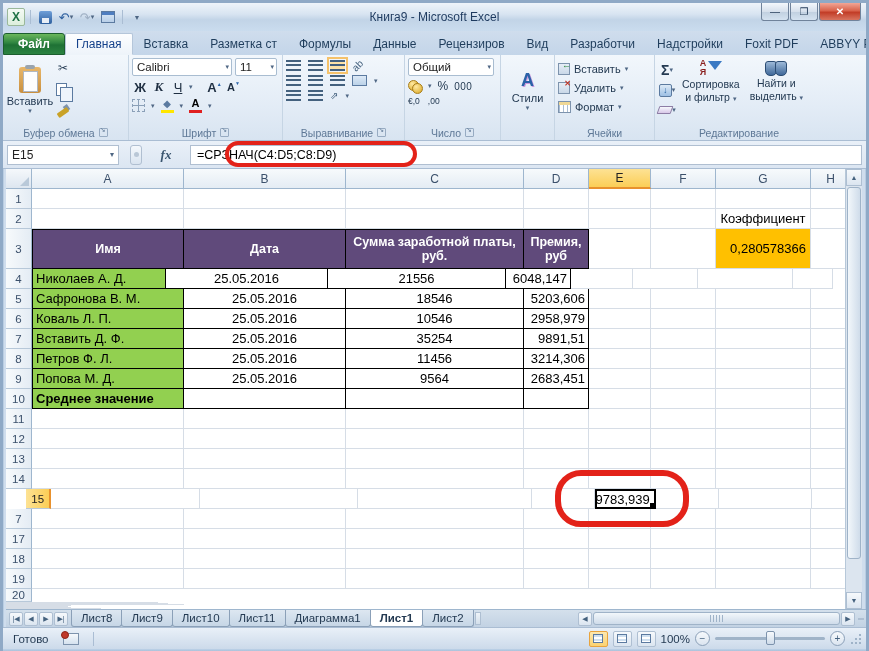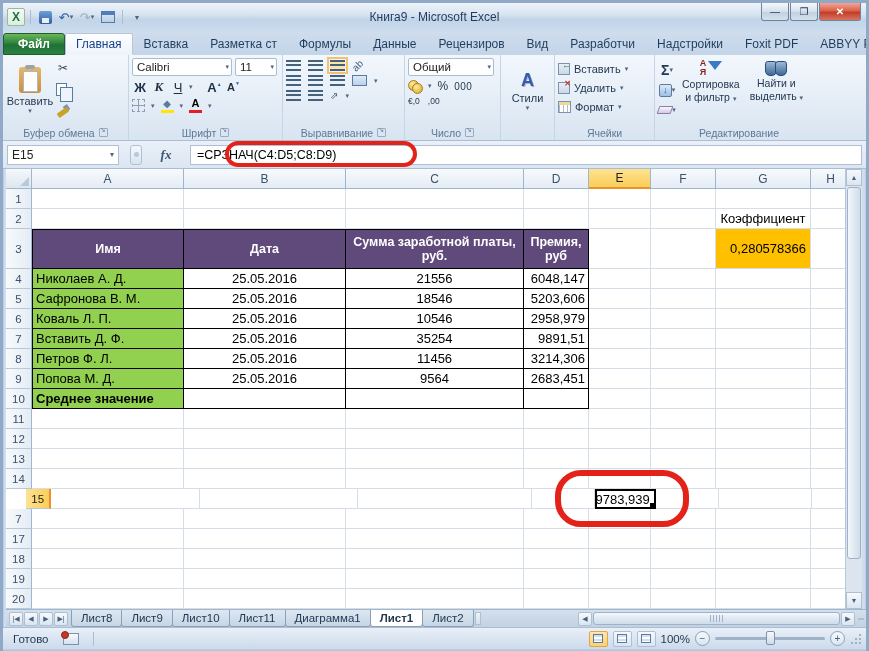--- a/index.html
+++ b/index.html
@@ -475,21 +475,21 @@
           <div class="cell c-hdr c-top" style="width: 162px;">Дата</div>
           <div class="cell c-hdr c-top" style="width: 178px;">Сумма заработной платы, руб.</div>
           <div class="cell c-hdr c-top" style="width: 65px;">Премия, руб</div>
           <div class="cell" style="width: 62px;"></div>
           <div class="cell" style="width: 65px;"></div>
           <div class="cell c-orange" style="width: 95px;">0,280578366</div>
           <div class="cell" style="width: 40px;"></div>
         </div>
         <div class="sheet-row" style="height: 20px;">
           <div class="rowhdr">4</div>
-          <div class="cell c-name c-first" style="width: 152px;">Николаев А. Д.</div>
+          <div class="cell c-name c-first" style="width: 134px;">Николаев А. Д.</div>
           <div class="cell c-date" style="width: 162px;">25.05.2016</div>
           <div class="cell c-num" style="width: 178px;">21556</div>
           <div class="cell c-prem" style="width: 65px;">6048,147</div>
           <div class="cell" style="width: 62px;"></div>
           <div class="cell" style="width: 65px;"></div>
           <div class="cell" style="width: 95px;"></div>
           <div class="cell" style="width: 40px;"></div>
         </div>
         <div class="sheet-row" style="height: 20px;">
           <div class="rowhdr">5</div>
@@ -649,21 +649,21 @@
           <div class="rowhdr">19</div>
           <div class="cell" style="width: 152px;"></div>
           <div class="cell" style="width: 162px;"></div>
           <div class="cell" style="width: 178px;"></div>
           <div class="cell" style="width: 65px;"></div>
           <div class="cell" style="width: 62px;"></div>
           <div class="cell" style="width: 65px;"></div>
           <div class="cell" style="width: 95px;"></div>
           <div class="cell" style="width: 40px;"></div>
         </div>
-        <div class="sheet-row" style="height: 20px;">
+        <div class="sheet-row" style="height: 20px; flex-direction: column;">
           <div class="rowhdr">20</div>
           <div class="cell" style="width: 152px;"></div>
           <div class="cell" style="width: 162px;"></div>
           <div class="cell" style="width: 178px;"></div>
           <div class="cell" style="width: 65px;"></div>
           <div class="cell" style="width: 62px;"></div>
           <div class="cell" style="width: 65px;"></div>
           <div class="cell" style="width: 95px;"></div>
           <div class="cell" style="width: 40px;"></div>
         </div>

